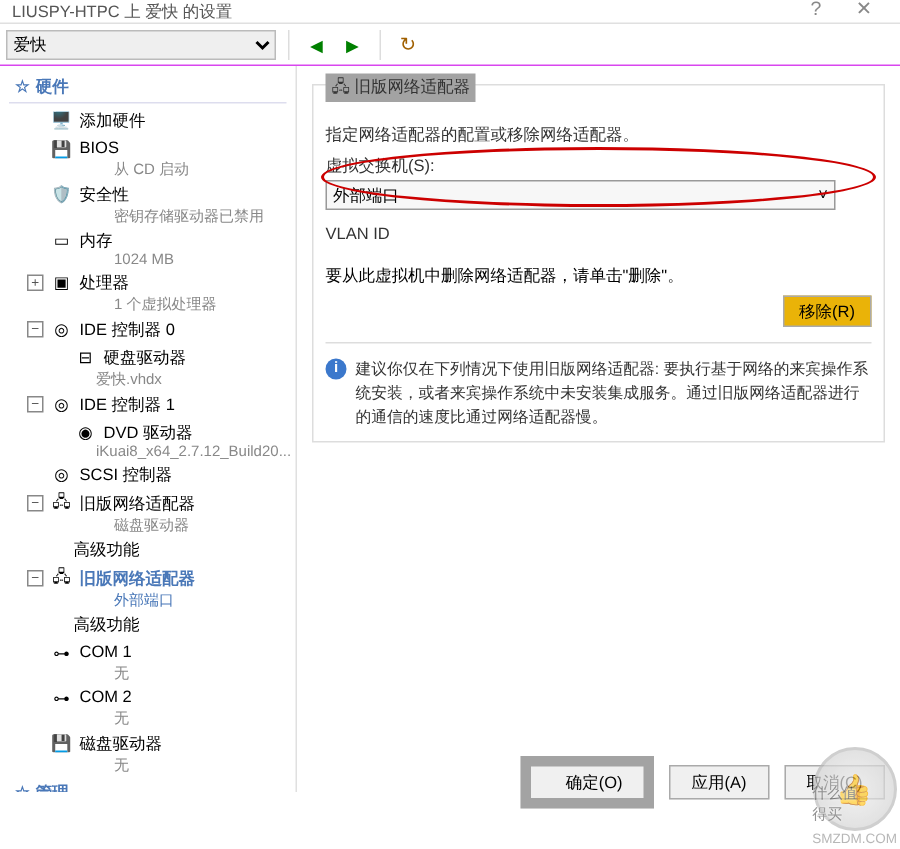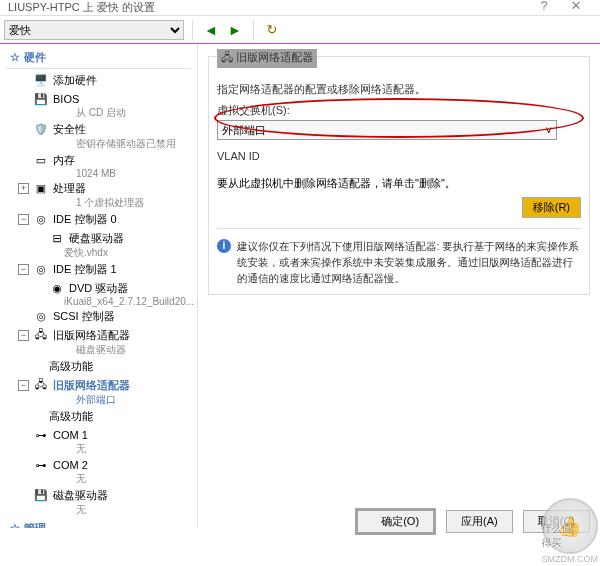--- a/index.html
+++ b/index.html
@@ -38,21 +38,21 @@
 .hint { color: #888; font-size: 10px; margin-top: 4px; line-height: 1.4; }
 .disabled-input { width: 40px; height: 18px; border: 1px solid #ccc; background: #f0f0f0; color: #aaa; text-align: center; margin-top: 4px; }
 .remove-row { display: flex; align-items: center; justify-content: space-between; margin-top: 14px; }
 .remove-btn { border: 1px solid #aaa; padding: 2px 10px; background: #eab308; }
 hr.light { border: none; border-top: 1px solid #ddd; margin: 10px 0; }
 .info-row { display: flex; gap: 6px; align-items: flex-start; margin-top: 8px; }
 .info-icon { width: 14px; height: 14px; border-radius: 50%; background: #3b78cc; color: #fff; font-size: 10px; text-align: center; line-height: 14px; font-weight: bold; flex-shrink: 0; }
 .info-text { color: #333; font-size: 10.5px; line-height: 1.5; }
 .bottom-btns { position: absolute; right: 10px; bottom: 30px; height: 30px; display: flex; gap: 10px; align-items: center; }
 .bottom-btns button { border: 1px solid #aaa; padding: 3px 14px; background: #f0f0f0; }
-.bottom-btns button.def { border: 3px solid #a3a3a3; padding-left: 23px; }
+.bottom-btns button.def { border: 7px solid #a3a3a3; padding-left: 23px; }
 .watermark { position: absolute; right: 2px; bottom: 2px; opacity: .7; }
 .watermark .badge { width: 56px; height: 56px; border-radius: 50%; background: radial-gradient(#eee,#ccc); position: relative; display:flex; align-items:center; justify-content:center; border:2px solid #bbb; }
 .watermark .thumb { font-size: 20px; color:#999; }
 .watermark .txt { color: #666; font-weight:normal; position:absolute; right:20px; bottom:14px; font-size:10px; text-shadow:0 0 2px #fff; }
 .watermark .url { color:#999; font-size:9px; text-align:right; }
 ::-webkit-scrollbar { width: 14px; }
 ::-webkit-scrollbar-thumb { background: #ccc; border: 3px solid #fff; }
 </style>
 </head>
 <body>

